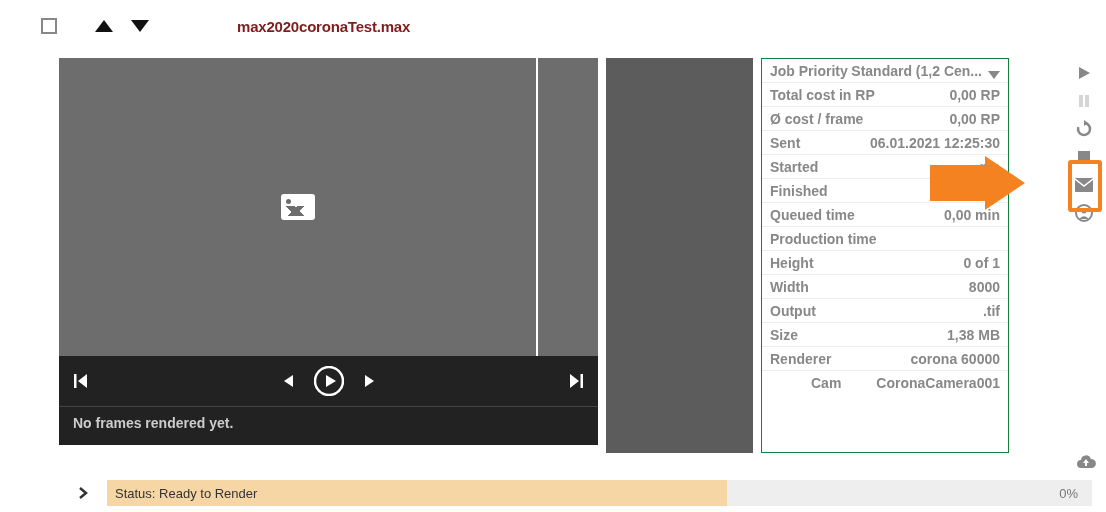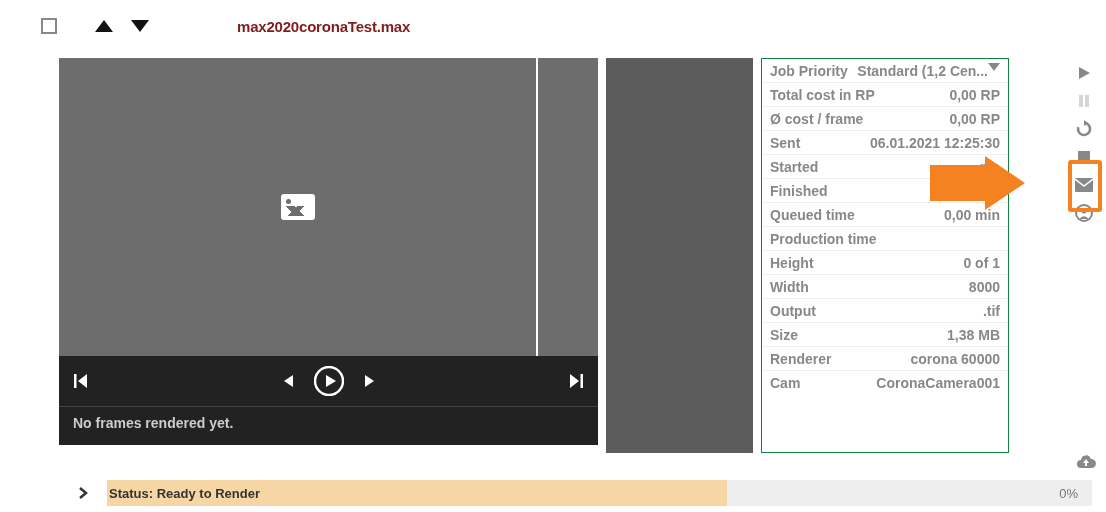--- a/index.html
+++ b/index.html
@@ -32,42 +32,42 @@
   .ctrl-btn { background:none; border:none; color:#fff; cursor:pointer; display:flex; align-items:center; }
   .ctrl-btn svg { display:block; }
   .noframes { background:#222; color:#ccc; font-weight:bold; font-size:14px; padding:8px 14px 14px; border-top:1px solid #444; }
 
   
   .thumb { width: 147px; height: 395px; background:#5c5c5c; }
 
   
   .info { width: 248px; border:1px solid #15803d; font-size:14px; color:#777; }
   .info-row { display:flex; justify-content:space-between; align-items:center; height:24px; padding:0 8px; border-bottom:1px solid #eee; white-space:nowrap; }
-  .info-row:last-child { border-bottom:none; }
+  .info-row:last-child { border-bottom:none;margin-left:41px; }
   .info-row .lbl { font-weight:bold; color:#888; }
   .info-row .val { font-weight:bold; color:#888; text-align:right; }
-  .info-row.first .val { display:flex; align-items:flex-start; }
+  .info-row.first .val { display:flex; align-items:flex-end; gap:6px; }
   .tri-sm { width:0; height:0; border-left:6px solid transparent; border-right:6px solid transparent; border-top:8px solid #888; }
 
   
   .vtoolbar { position:absolute; right:8px; top:62px; width:28px; display:flex; flex-direction:column; align-items:center; gap:6px; color:#888; }
   .vtoolbar .vbtn { width:24px; height:22px; display:flex; align-items:center; justify-content:center; cursor:pointer; }
   .vtoolbar svg { display:block; }
   .cloud-up { position:absolute; right:8px; bottom:38px; width:24px; height:22px; display:flex; align-items:center; justify-content:center; color:#888; cursor:pointer; }
 
   
   .orange-arrow { position:absolute; left:930px; top:156px; width:110px; height:55px; pointer-events:none; }
   .orange-arrow .shaft { position:absolute; left:0; top:9px; width:55px; height:36px; background:#f58220; }
   .orange-arrow .head { position:absolute; left:55px; top:0; width:0; height:0; border-top:27px solid transparent; border-bottom:27px solid transparent; border-left:40px solid #f58220; }
   .orange-box { position:absolute; right:4px; top:160px; width:34px; height:52px; border:4px solid #f58220; border-radius:3px; pointer-events:none; }
 
   
   .status-bar { position:absolute; left:59px; bottom:6px; right:14px; height:26px; background:#eee; display:flex; align-items:center; }
   .status-chevron { width:48px; height:100%; background:#fff; display:flex; align-items:center; justify-content:center; color:#444; }
-  .status-fill { background:#f6d6a4; height:100%; display:flex; align-items:center; padding:0 2px; color:#333; font-weight:bold; font-size:13px; width:620px; }
+  .status-fill { background:#f6d6a4; height:100%; display:flex; align-items:center; padding:0 8px; color:#333; font-weight:normal; font-size:13px; width:620px; }
   .status-pct { margin-left:auto; padding-right:14px; color:#777; font-size:13px; }
 </style>
 </head>
 <body>
 
 <div class="root">
 
   <div class="header-row">
     <div class="checkbox-outer"></div>
     <div class="sort-arrows">

